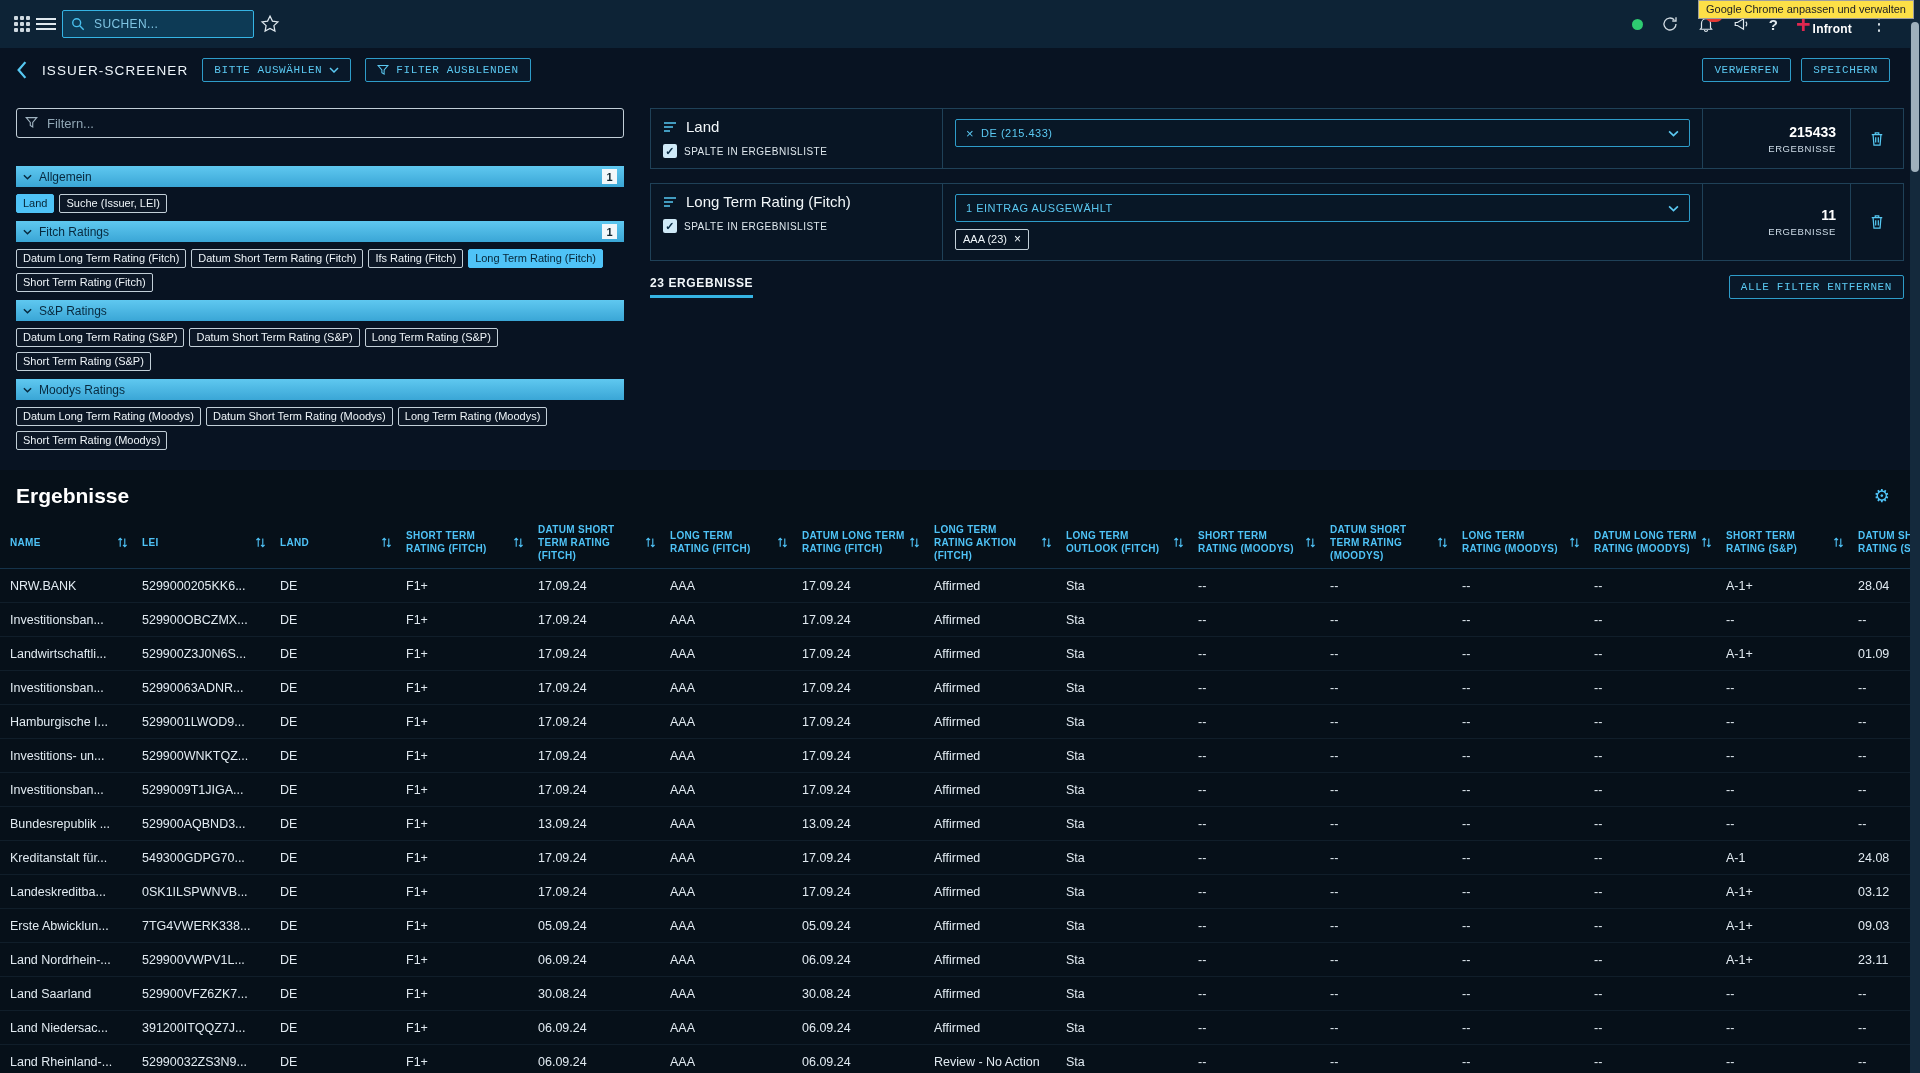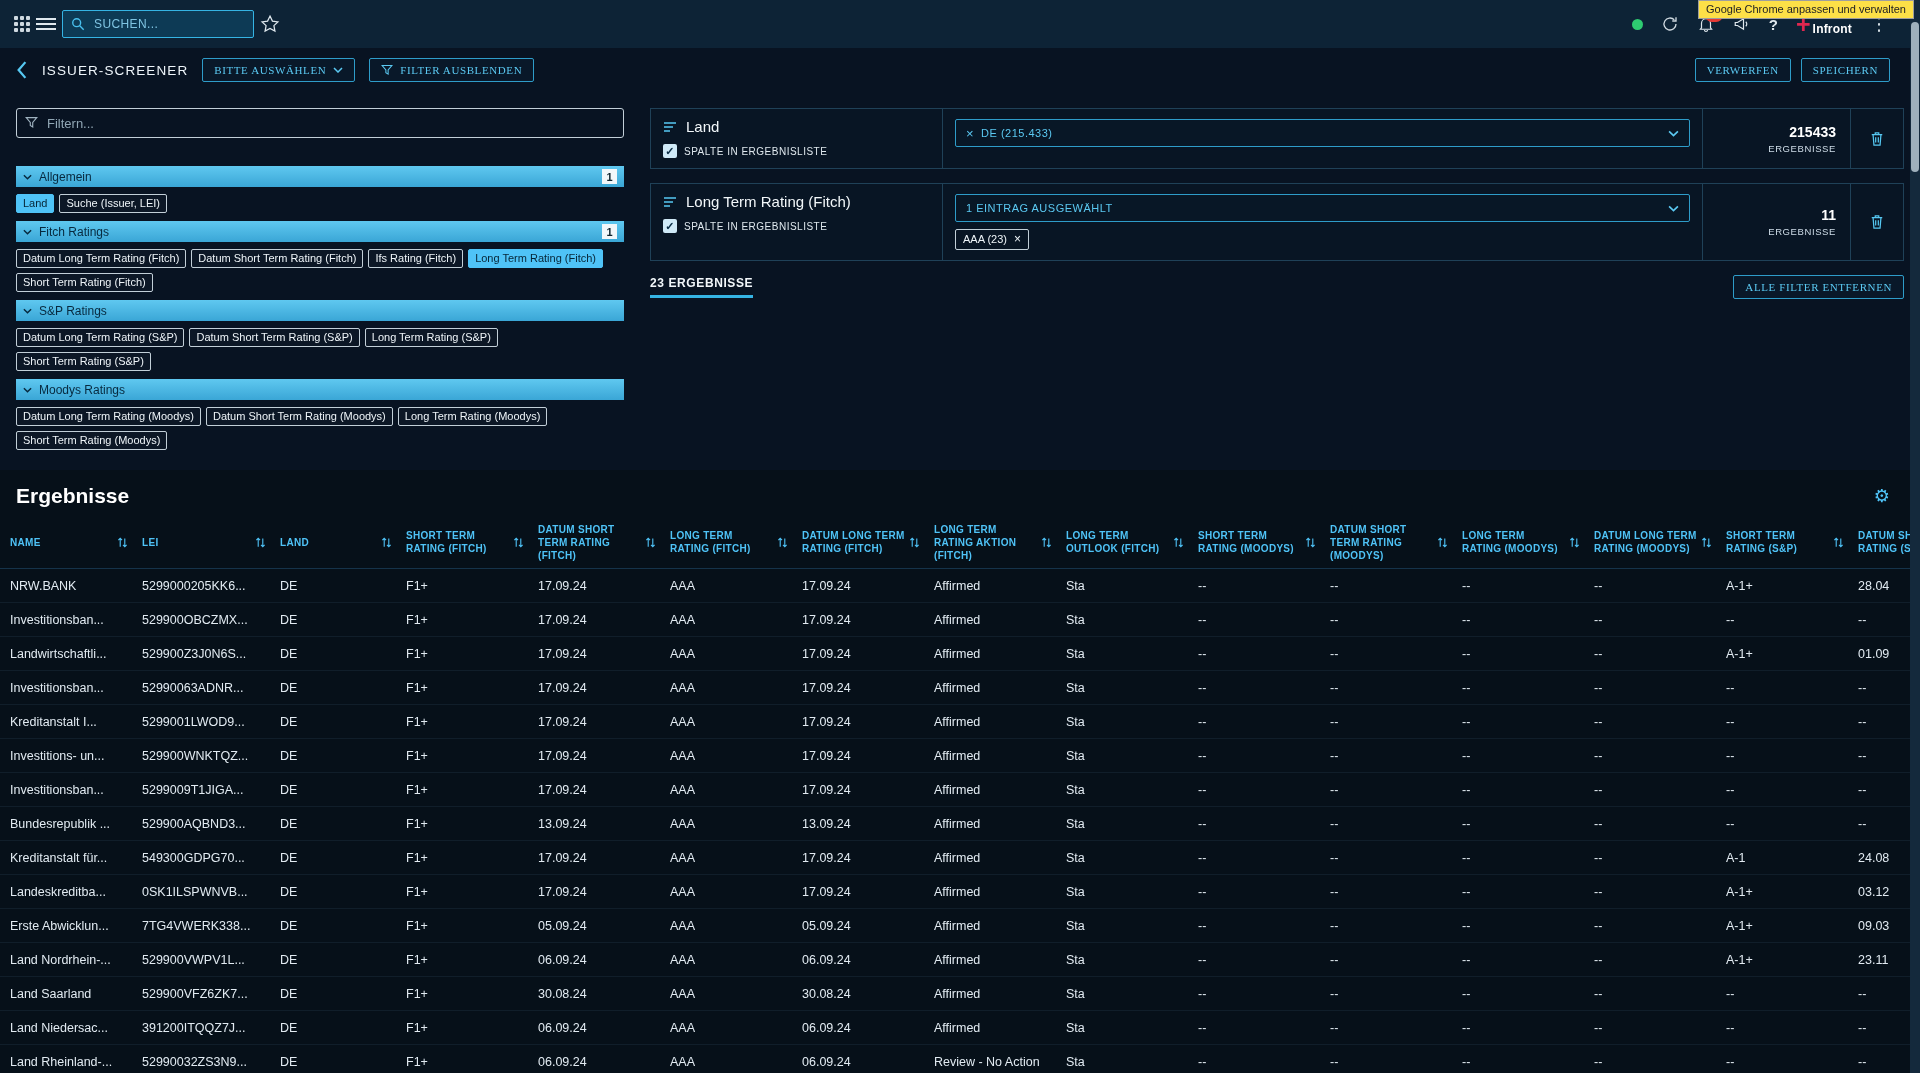--- a/index.html
+++ b/index.html
@@ -26,21 +26,21 @@
   .logo-plus{color:#e0274f;font-size:25px;font-weight:bold;line-height:1}
   .logo-name{color:#fff;font-size:12px;font-weight:bold;letter-spacing:.2px}
   .kebab{font-size:18px;color:#dfe8ee;line-height:1}
   .tooltip{position:absolute;top:0;right:6px;background:#fde047;color:#202124;border:1px solid #9e9e9e;font-size:11px;padding:2px 7px 3px;z-index:60;white-space:nowrap}
   
   .scrollbar{position:absolute;right:0;top:0;bottom:0;width:10px;background:#14293c;z-index:50}
   .scroll-thumb{position:absolute;top:22px;right:1px;width:8px;height:150px;background:#9fb0bc;border-radius:4px}
   
   .screenbar{height:44px;display:flex;align-items:center;gap:14px;padding:0 16px}
   .screen-title{font-size:13.5px;letter-spacing:1.1px;color:#eef5fa}
-  .obtn{display:inline-flex;align-items:center;gap:7px;background:rgba(10,32,50,.45);border:1px solid #2e9cc9;color:#5bc9f2;font-size:11px;letter-spacing:.6px;padding:5px 11px;border-radius:2px;font-family:Liberation Serif, serif;cursor:pointer;white-space:nowrap}
+  .obtn{display:inline-flex;align-items:center;gap:7px;background:rgba(10,32,50,.45);border:1px solid #2e9cc9;color:#5bc9f2;font-size:11px;letter-spacing:.6px;padding:5px 11px;border-radius:2px;font-family:Liberation Mono, monospace;cursor:pointer;white-space:nowrap}
   .sb-right{margin-left:auto;display:flex;gap:10px;padding-right:14px}
   
   .filters-region{display:flex;gap:26px;padding:16px 16px 20px;align-items:flex-start}
   .filter-list{width:608px;flex:none}
   .filtern{position:relative;margin-bottom:28px}
   .filtern input{width:100%;box-sizing:border-box;height:30px;background:transparent;border:1px solid #c2cfd8;border-radius:3px;color:#dfe8ee;padding:0 10px 0 30px;font-size:13px;font-family:inherit;outline:none}
   .filtern input::placeholder{color:#90a6b4}
   .filtern .f-icon{position:absolute;left:9px;top:8px;color:#9fb3c0}
   .fsection-head{display:flex;align-items:center;gap:7px;background:linear-gradient(180deg,#5fc8f0,#3aa6d6);color:#07293e;height:21px;padding:0 7px;font-size:12px;margin:8px 0 7px;cursor:pointer}
   .fsection-head .sec-label{flex:1}
@@ -650,21 +650,21 @@
             <td>Sta</td>
             <td>--</td>
             <td>--</td>
             <td>--</td>
             <td>--</td>
             <td>--</td>
             <td>--</td>
           </tr>
 
           <tr>
-            <td>Kreditanstalt I...</td>
+            <td>Hamburgische I...</td>
             <td>5299001LWOD9...</td>
             <td>DE</td>
             <td>F1+</td>
             <td>17.09.24</td>
             <td>AAA</td>
             <td>17.09.24</td>
             <td>Affirmed</td>
             <td>Sta</td>
             <td>--</td>
             <td>--</td>

